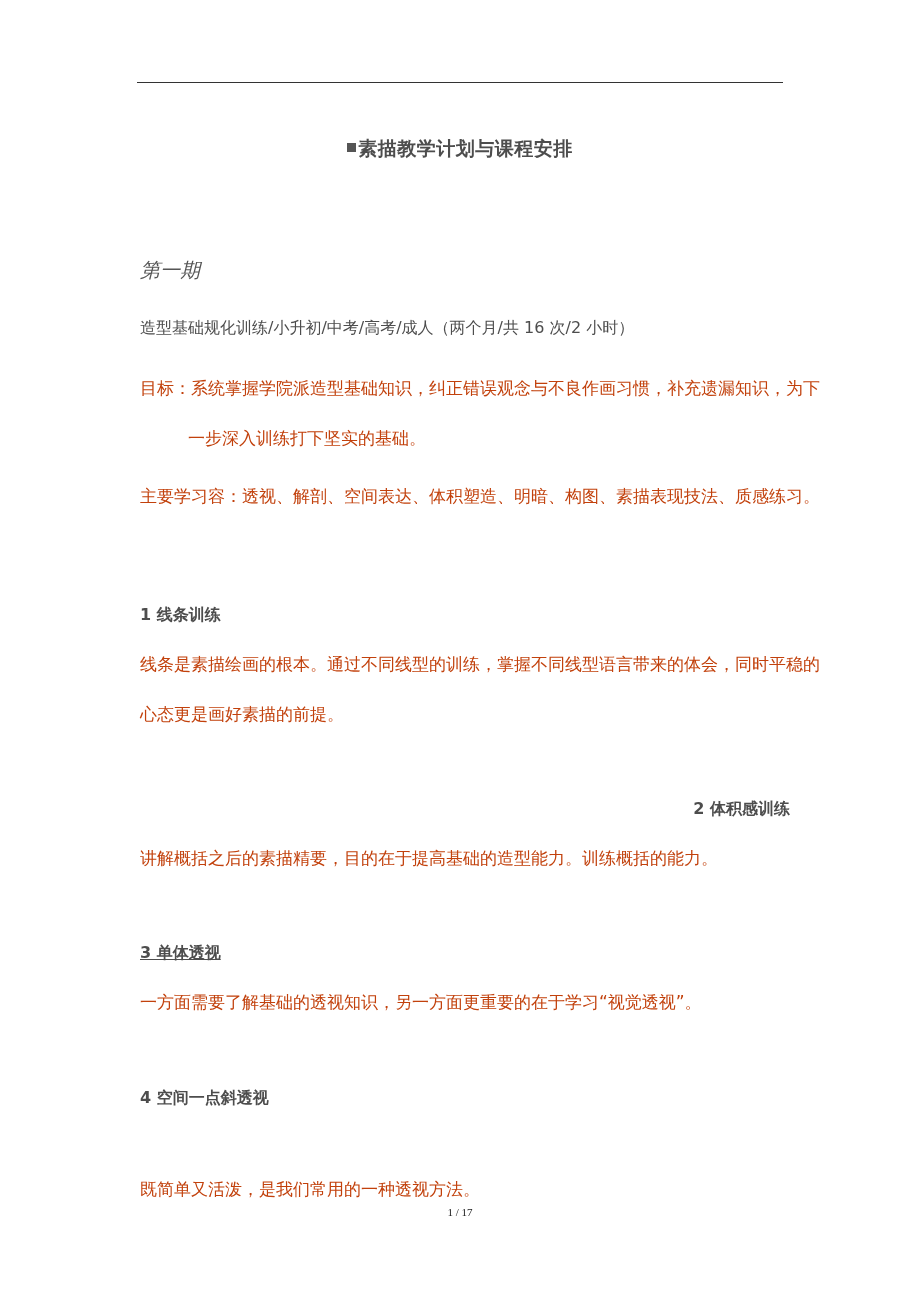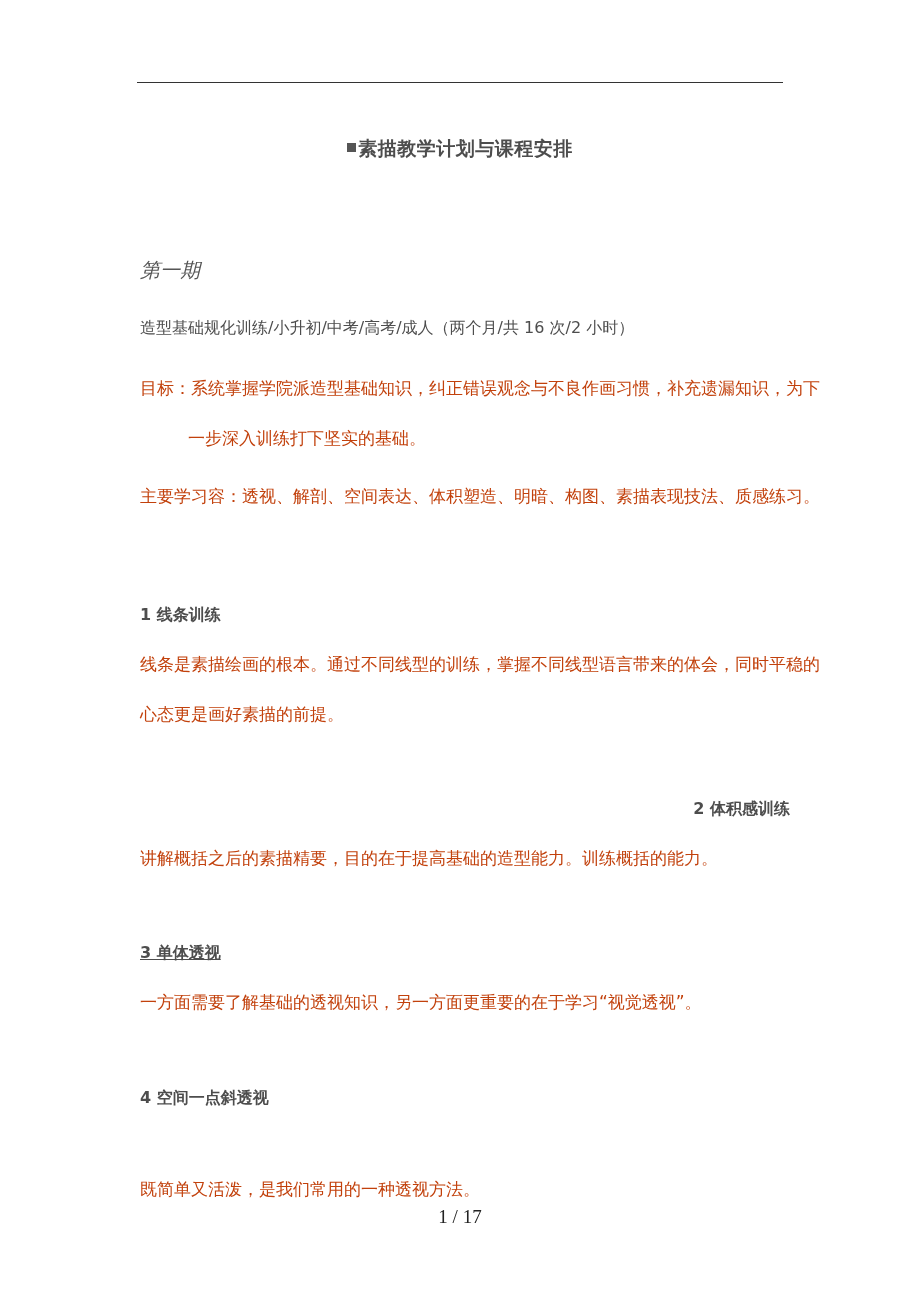--- a/index.html
+++ b/index.html
@@ -72,21 +72,21 @@
       font-weight: bold;
       color: #4d4d4d;
     }
     .page-number {
       position: absolute;
       left: 0;
       top: 1206px;
       width: 920px;
       text-align: center;
       font-family: "Liberation Serif", "DejaVu Serif", serif;
-      font-size: 19px;
+      font-size: 11px;
       color: #222222;
     }
   </style>
 </head>
 <body>
 
 <div class="header-rule"></div>
 
 <div class="doc-title">
   <span class="bullet"></span><span>素描教学计划与课程安排</span>

